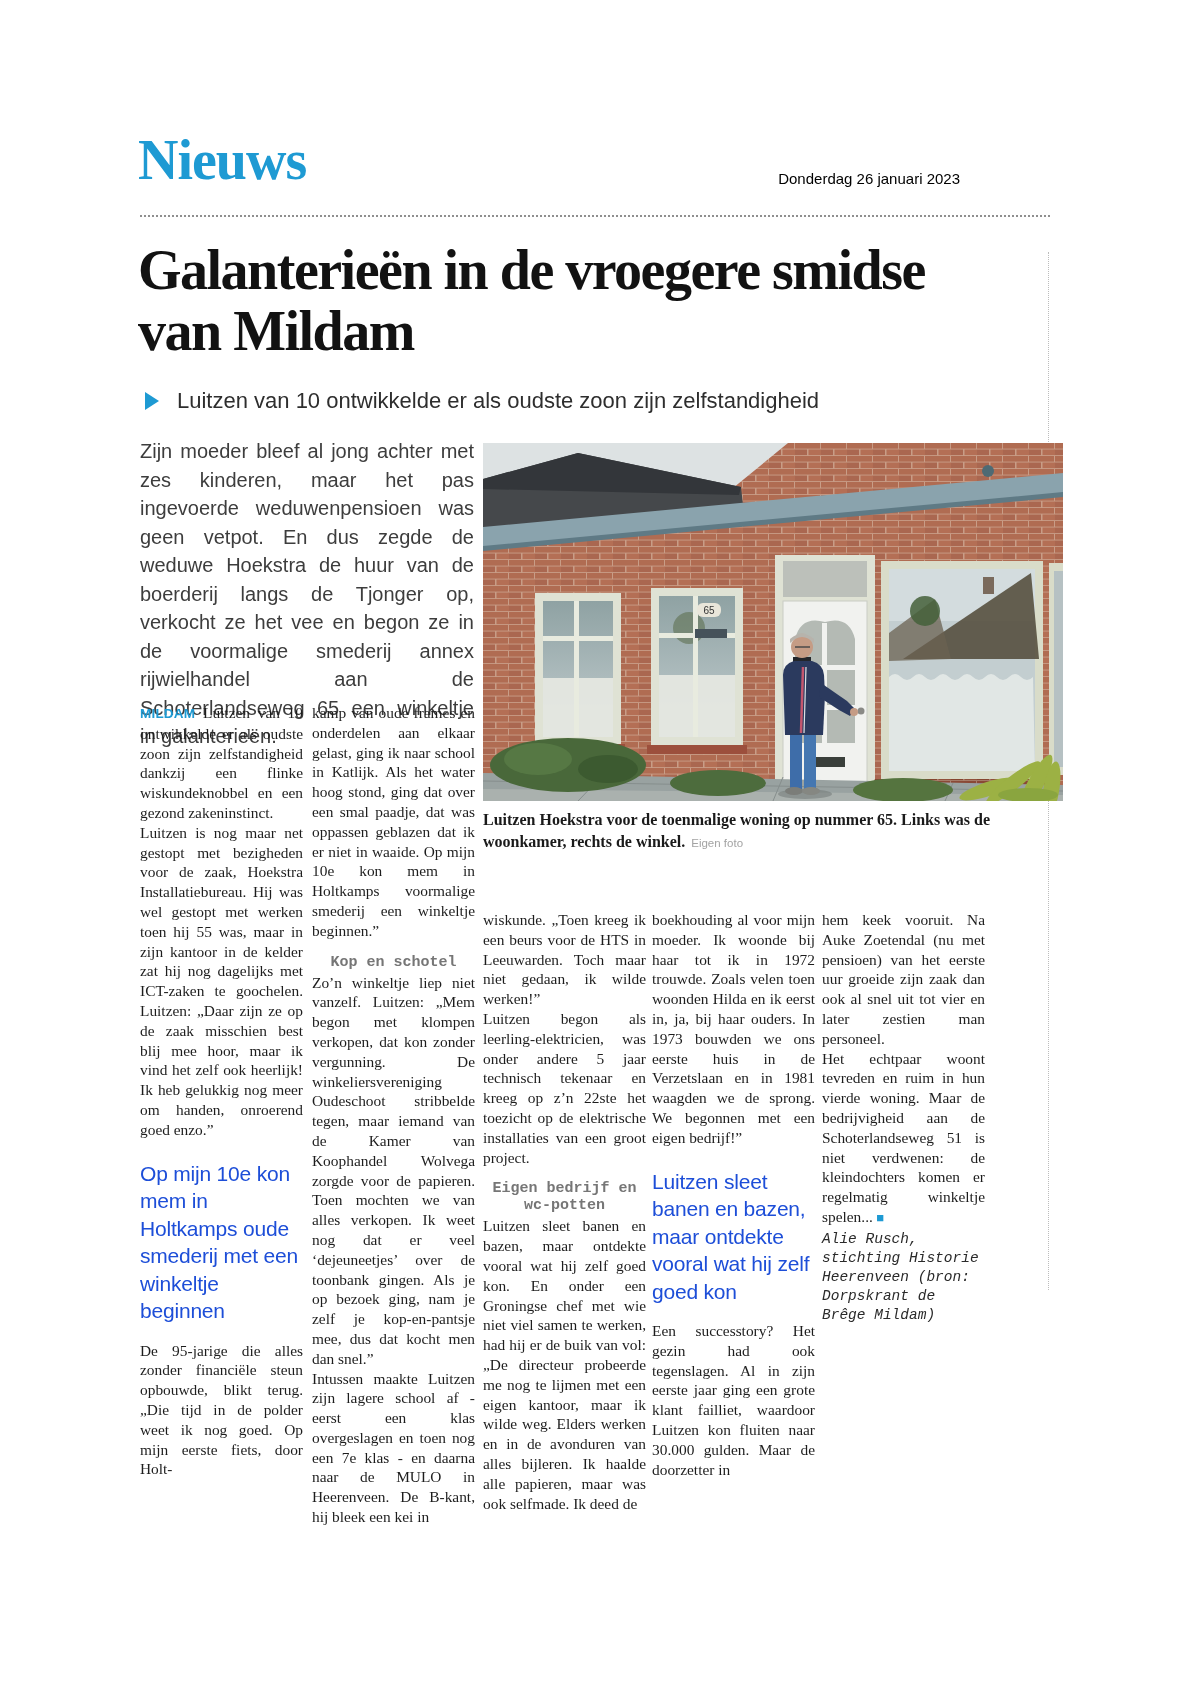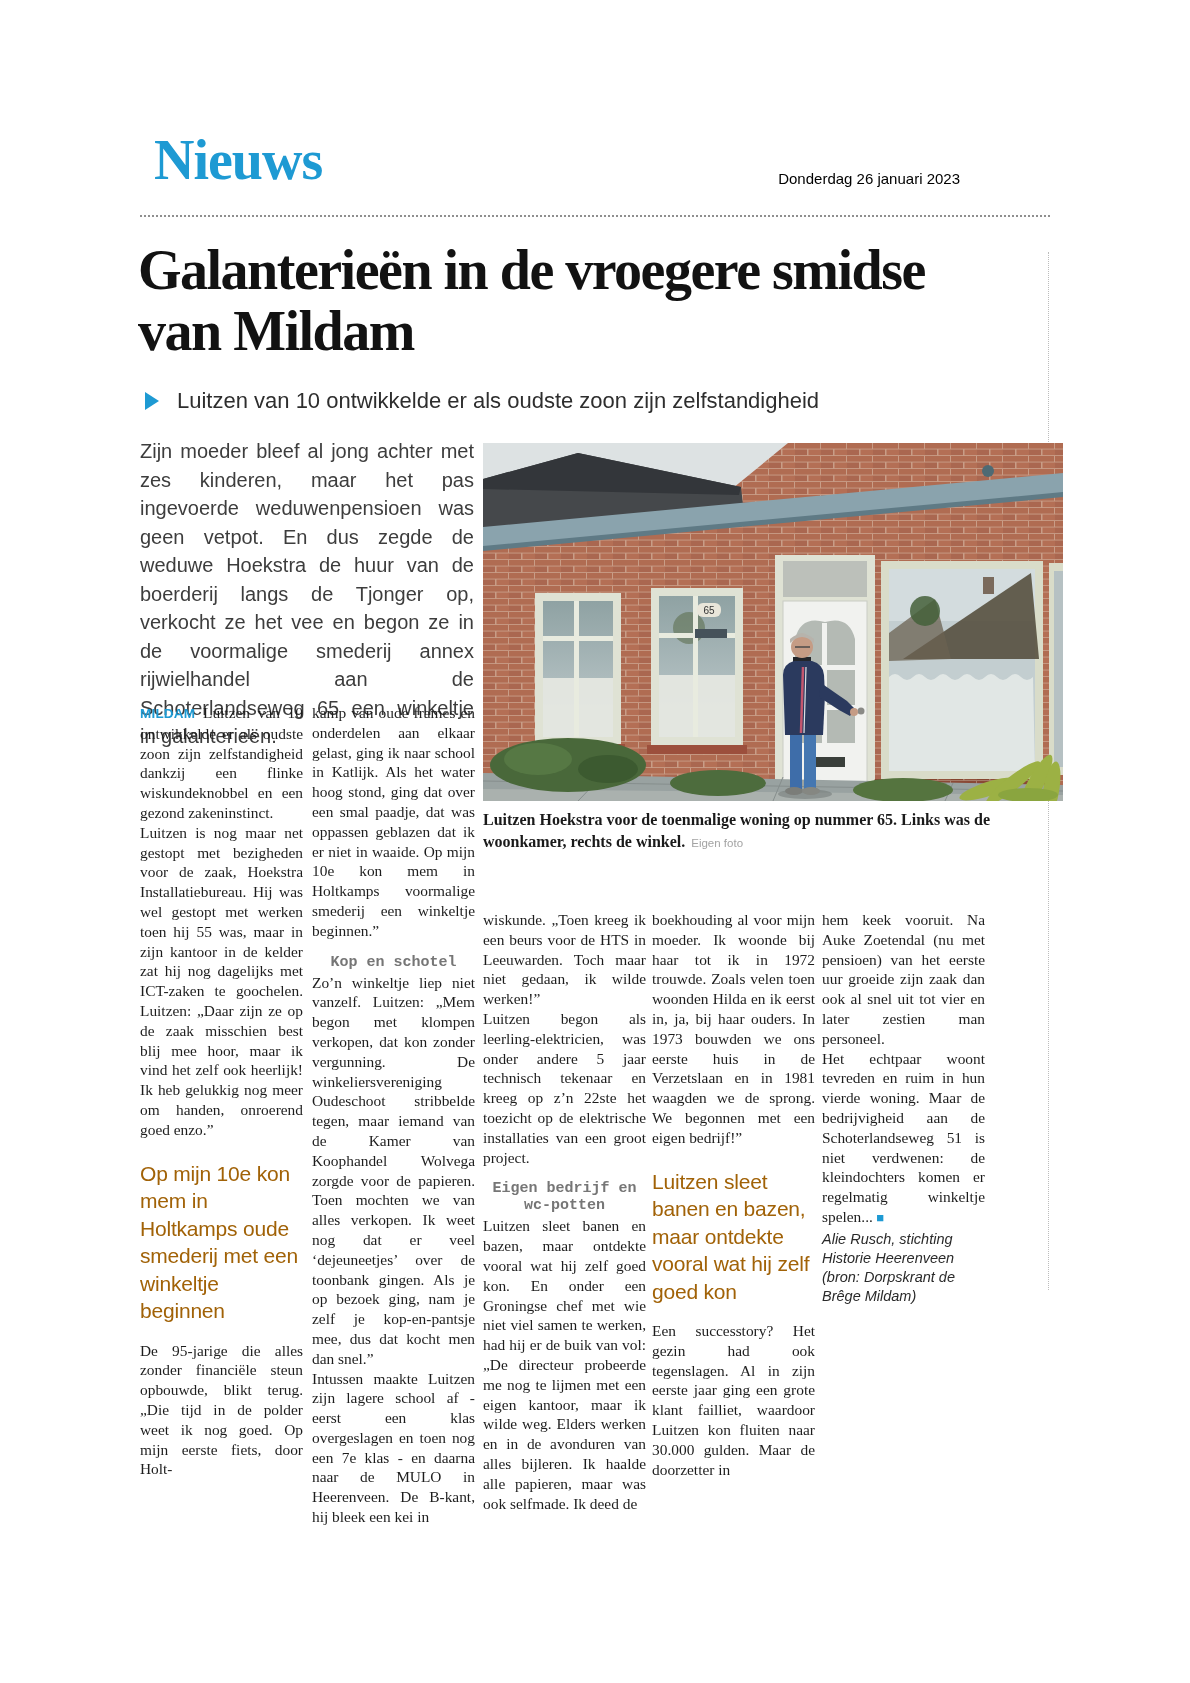--- a/index.html
+++ b/index.html
@@ -1,19 +1,19 @@
 <!DOCTYPE html>
 <html><head>
 <meta charset="utf-8">
 <style>
   html,body{margin:0;padding:0;background:#ffffff;}
   .page{position:relative;width:1190px;height:1683px;background:#ffffff;overflow:hidden;
         font-family:"Liberation Serif",serif;}
 
-  .masthead{position:absolute;left:154px;top:128px;margin:0;
+  .masthead{position:absolute;left:138px;top:128px;margin:0;
             font-family:"Liberation Serif",serif;font-weight:bold;
             font-size:56px;color:#1e9ad3;letter-spacing:-1px;}
   .issue-date{position:absolute;right:230px;top:170px;
               font-family:"Liberation Sans",sans-serif;font-size:15px;color:#000000;}
   .rule-dotted{position:absolute;left:140px;top:215px;width:910px;height:0;
                border-top:2px dotted #8f8f8f;}
   .vrule{position:absolute;left:1048px;top:252px;height:1038px;width:0;
          border-left:1px dotted #bcbcbc;}
 
   .headline{position:absolute;left:138px;top:240px;width:860px;margin:0;
@@ -45,22 +45,22 @@
   .c3{left:652px;top:862px;}
   .c4{left:822px;top:862px;}
 
   .bodytext{margin:0;font-family:"Liberation Serif",serif;font-size:15.4px;
             line-height:19.8px;color:#1d1d1d;text-align:justify;}
   .leadin{font-family:"Liberation Sans",sans-serif;font-weight:bold;
           font-size:13.5px;color:#1e9ad3;letter-spacing:.2px;}
   .subhead{margin:13px 0 2px 0;font-family:Liberation Mono, monospace;
            font-weight:bold;font-size:15px;color:#767676;text-align:center;}
   .pullquote{margin:20px 0 16px 0;font-family:"Liberation Sans",sans-serif;
-             font-size:21px;line-height:27.5px;color:#a16207;letter-spacing:-.2px;}
-  .authorcredit{margin:2px 0 0 0;font-family:Liberation Sans, sans-serif;font-style:italic;
+             font-size:21px;line-height:27.5px;color:#1d4ed8;letter-spacing:-.2px;}
+  .authorcredit{margin:2px 0 0 0;font-family:Liberation Mono, monospace;font-style:italic;
                 font-size:14.5px;line-height:19px;color:#2a2a2a;text-align:left;}
   .endmark{color:#1e9ad3;font-size:13px;}
 </style>
 </head>
 <body>
 
 <div class="page">
 
   <h1 class="masthead">Nieuws</h1>
   <div class="issue-date">Donderdag 26 januari 2023</div>

